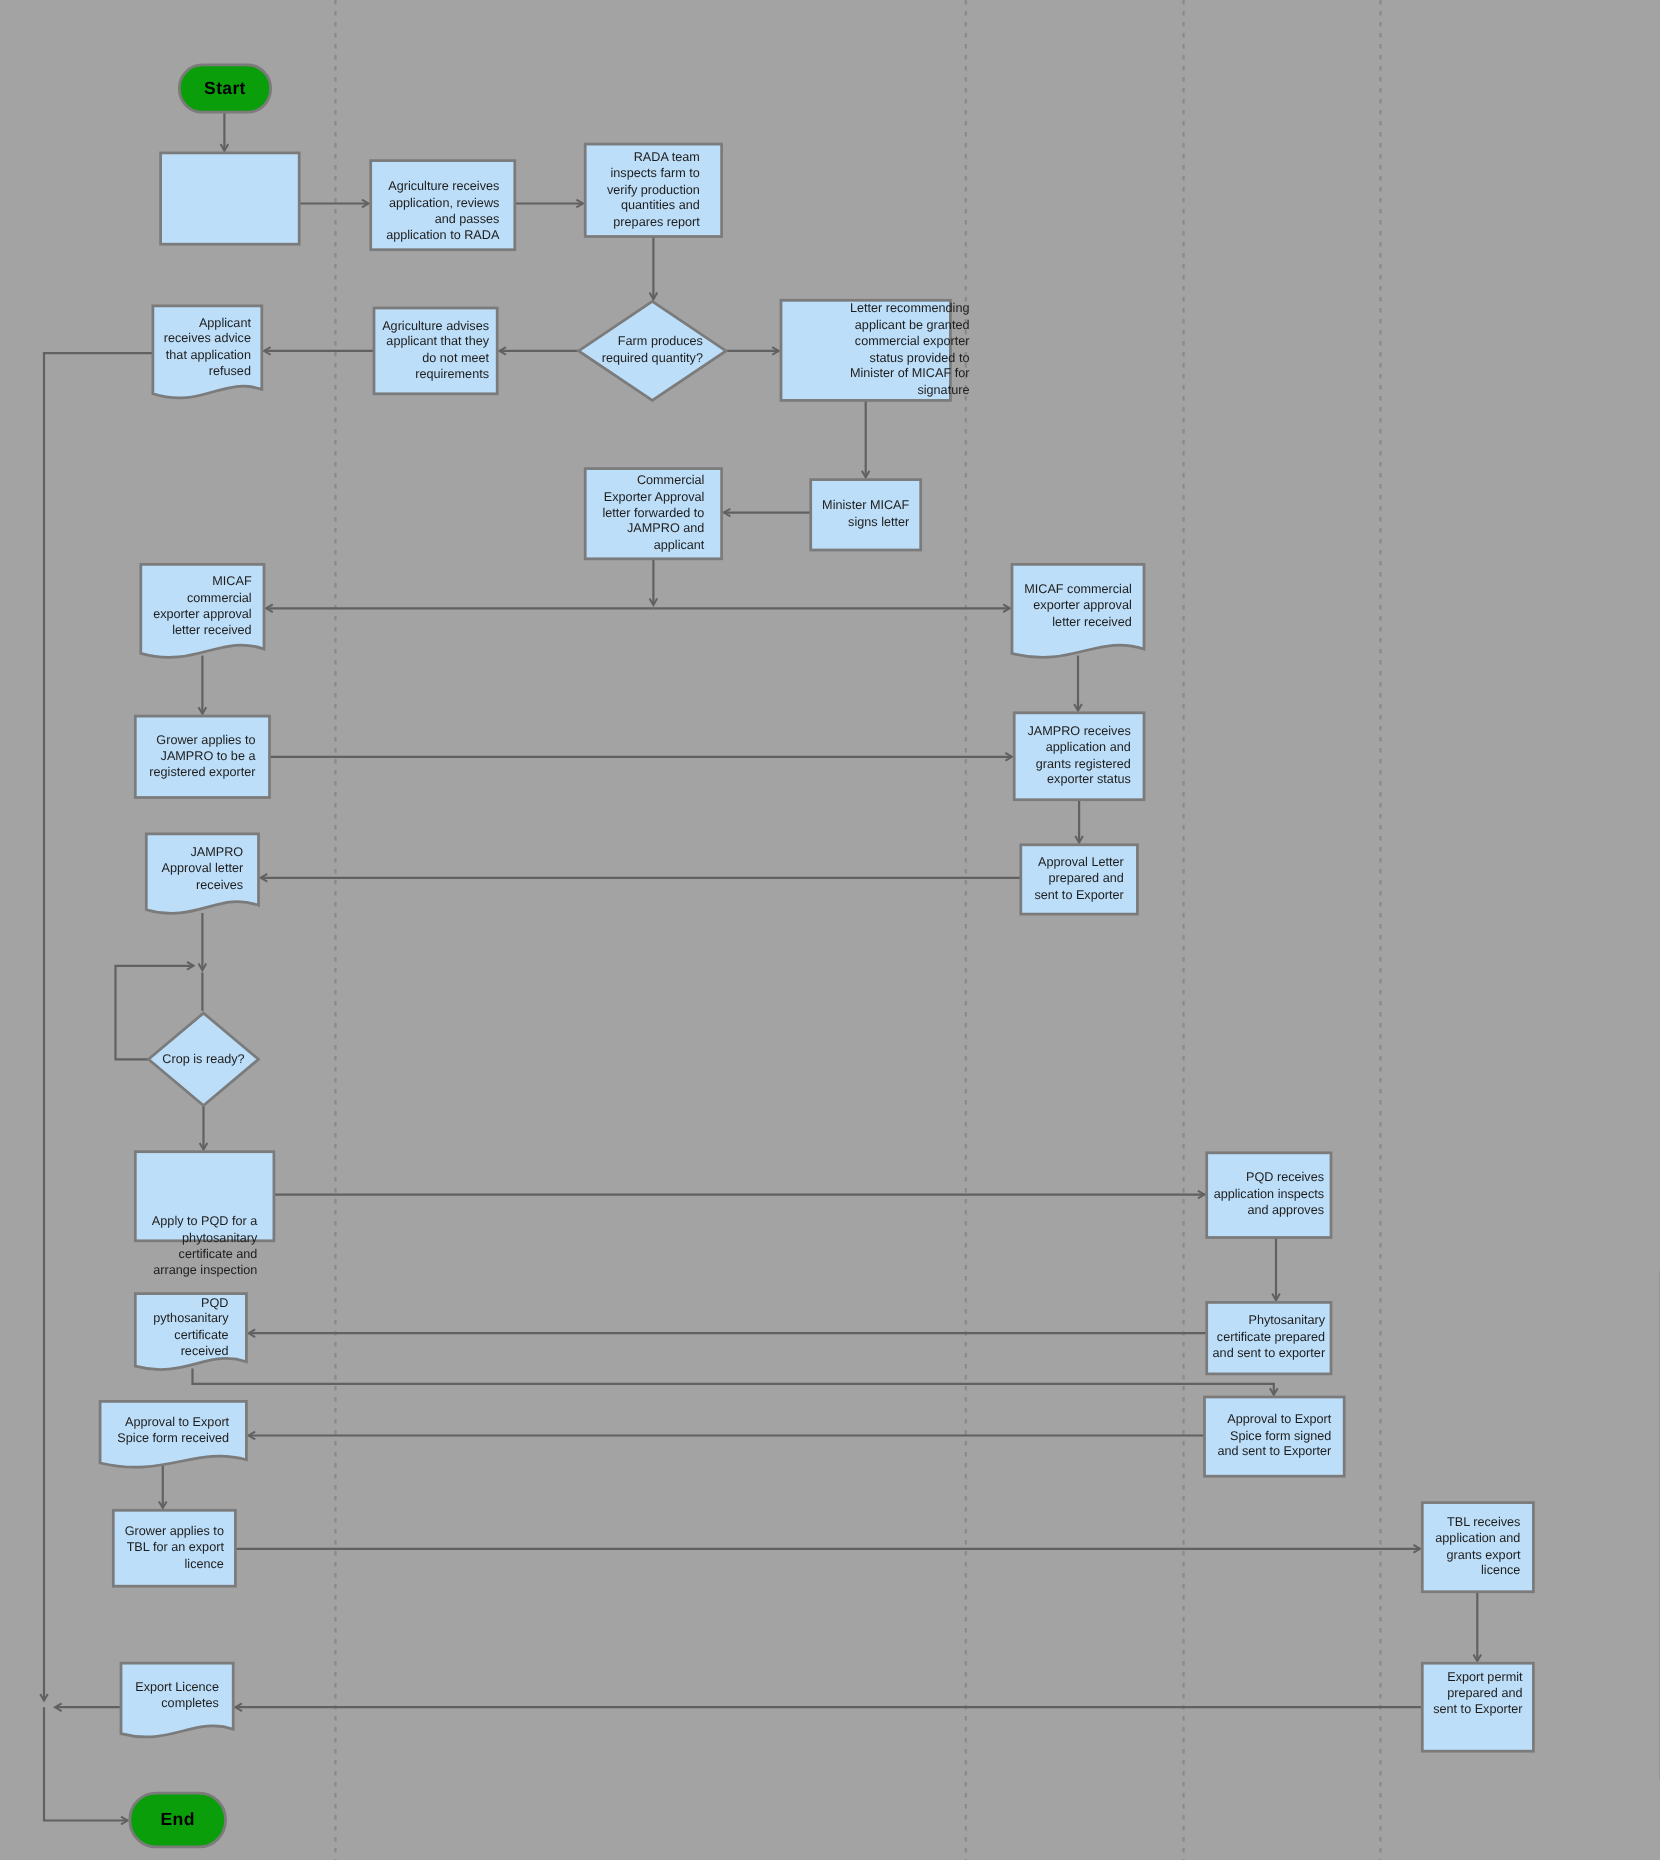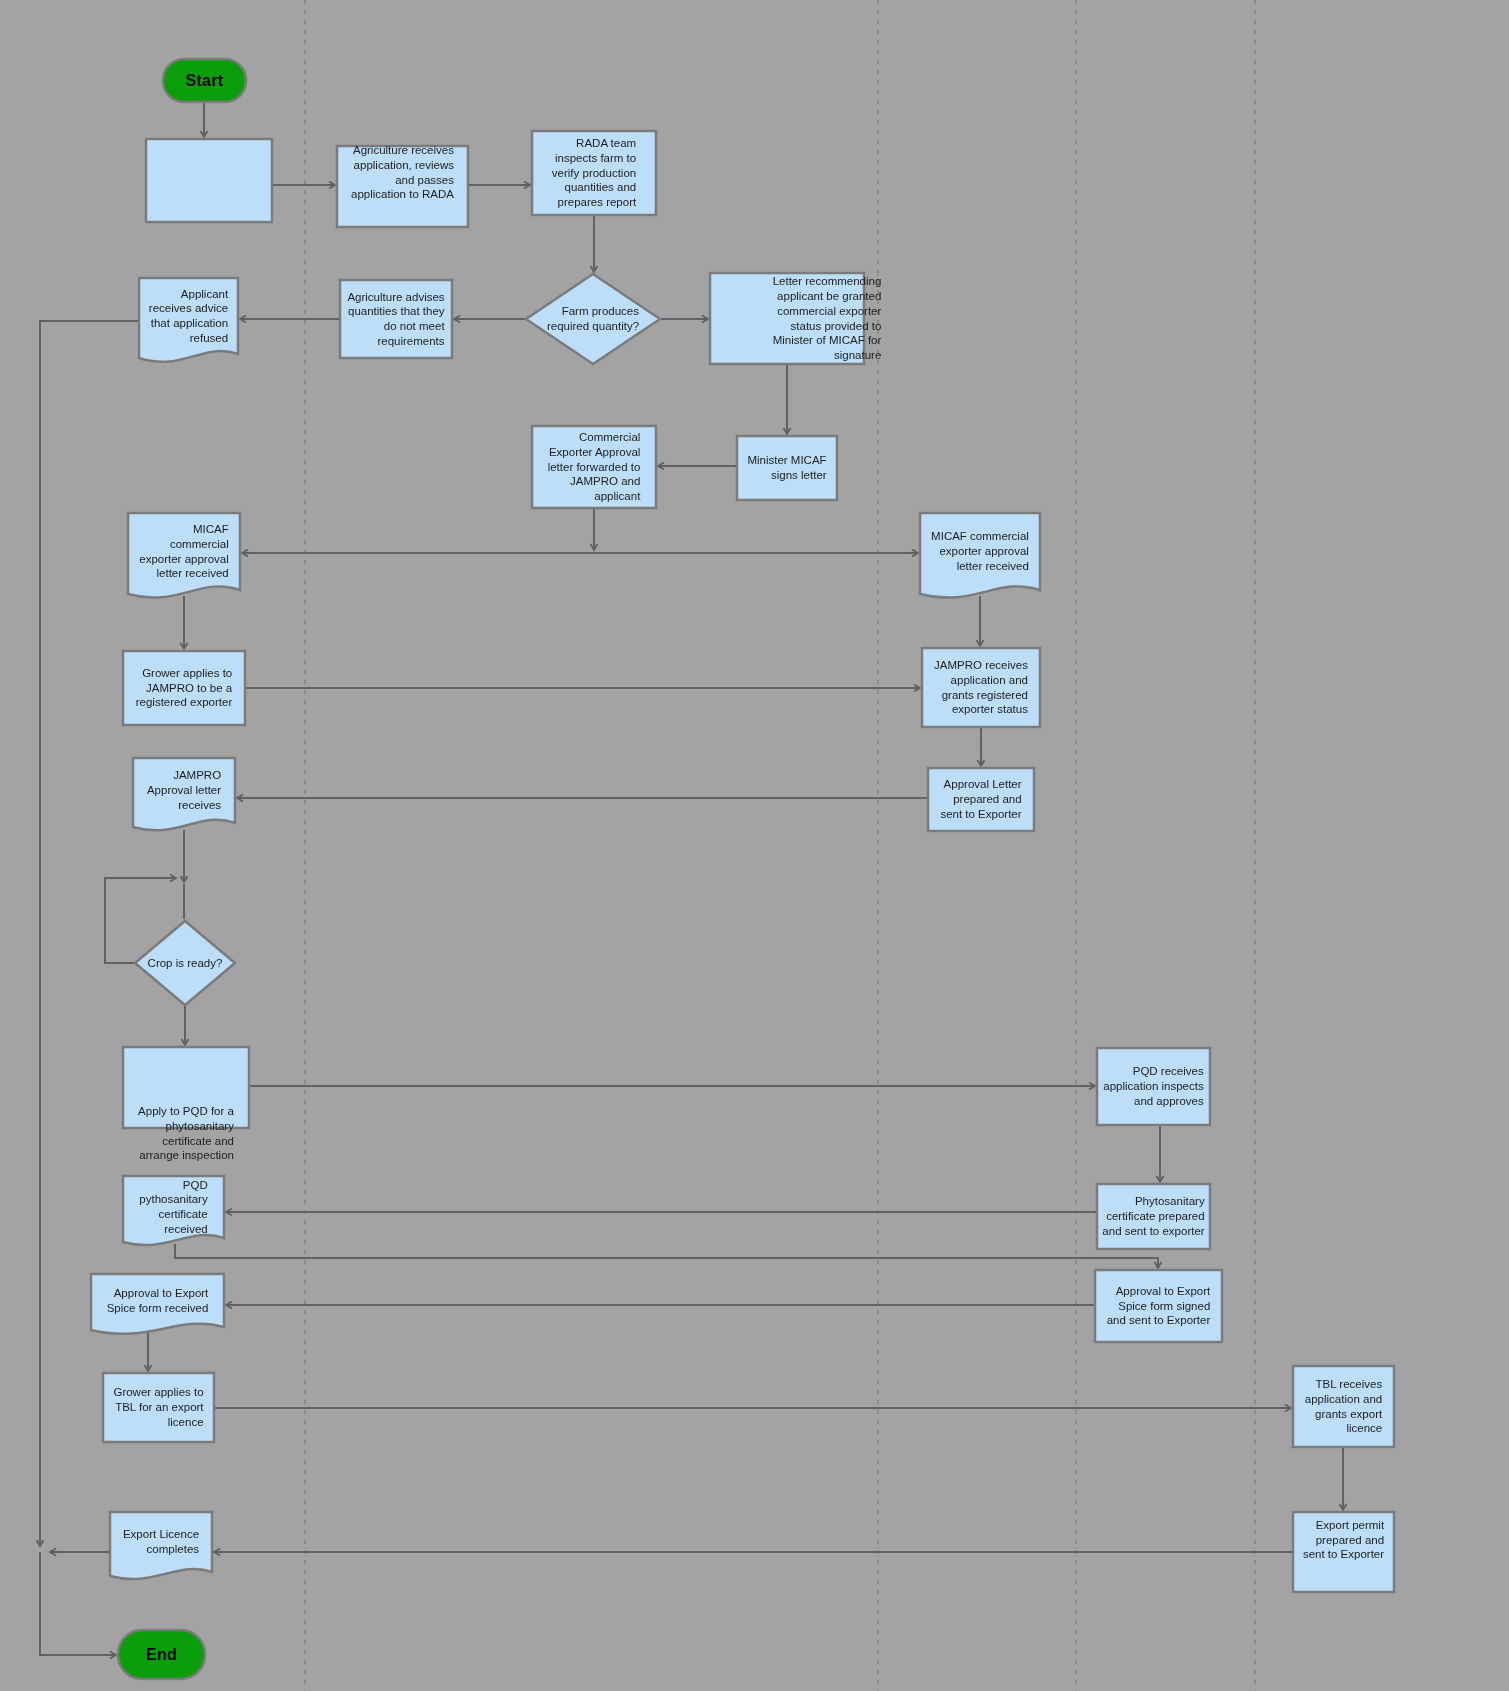--- a/index.html
+++ b/index.html
@@ -98,35 +98,35 @@
     <path d="M128,513 H240 V590 C201,576 178,608 128,594 Z"></path>
     <path d="M920,513 H1040 V590 C998,576 974,608 920,594 Z"></path>
     <path d="M133,758 H235 V823 C199,810 178,840 133,827 Z"></path>
     <path d="M123,1176 H224 V1238 C189,1226 168,1254 123,1242 Z"></path>
     <path d="M91,1274 H224 V1327 C178,1314 150,1344 91,1330 Z"></path>
     <path d="M110,1512 H212 V1572 C177,1560 155,1588 110,1576 Z"></path>
   </g>
 </svg>
 
 <div class="tlabel" style="left:163px;top:59px;width:83px;height:43px">Start</div>
-<div class="nlabel" style="left:337px;top:130px;width:131px;height:85px">Agriculture receives
+<div class="nlabel" style="left:337px;top:150px;width:131px;height:85px">Agriculture receives
 application, reviews
 and passes
 application to RADA</div>
 <div class="nlabel" style="left:532px;top:131px;width:124px;height:84px">RADA team
 inspects farm to
 verify production
 quantities and
 prepares report</div>
 <div class="nlabel" style="left:139px;top:278px;width:99px;height:76px">Applicant
 receives advice
 that application
 refused</div>
 <div class="nlabel" style="left:340px;top:280px;width:112px;height:78px">Agriculture advises
-quantities that they
+applicant that they
 do not meet
 requirements</div>
 <div class="nlabel" style="left:526px;top:289px;width:134px;height:60px">Farm produces
 required quantity?</div>
 <div class="nlabel" style="left:750px;top:273px;width:154px;height:91px">Letter recommending
 applicant be granted
 commercial exporter
 status provided to
 Minister of MICAF for
 signature</div>

